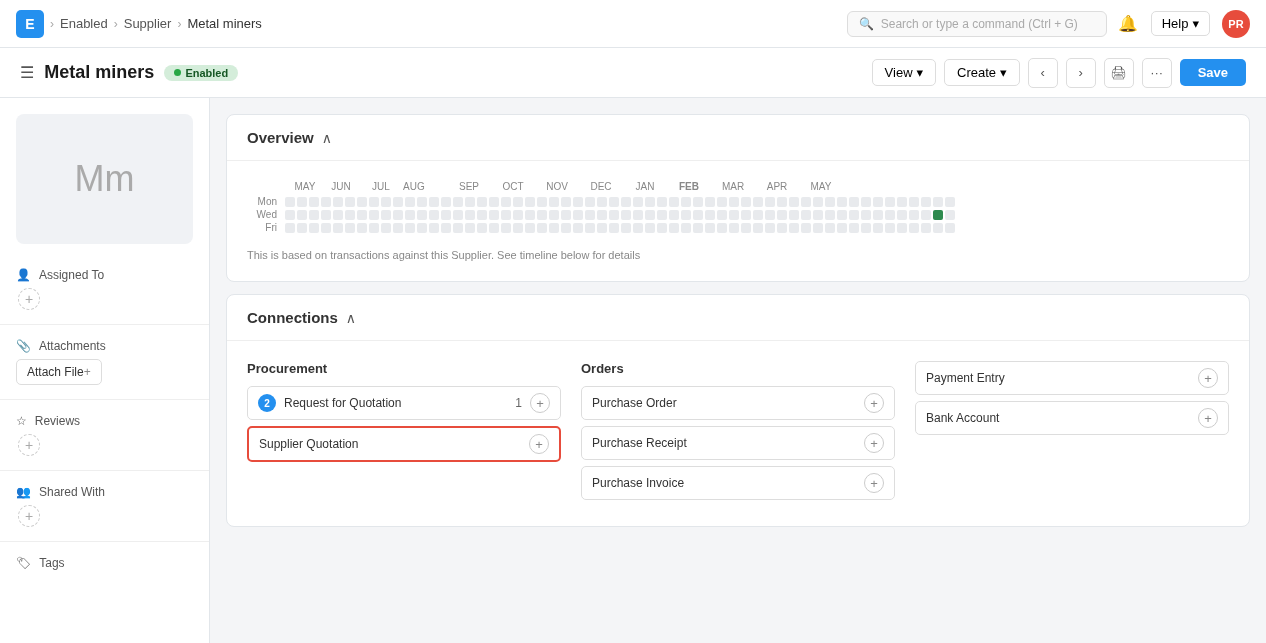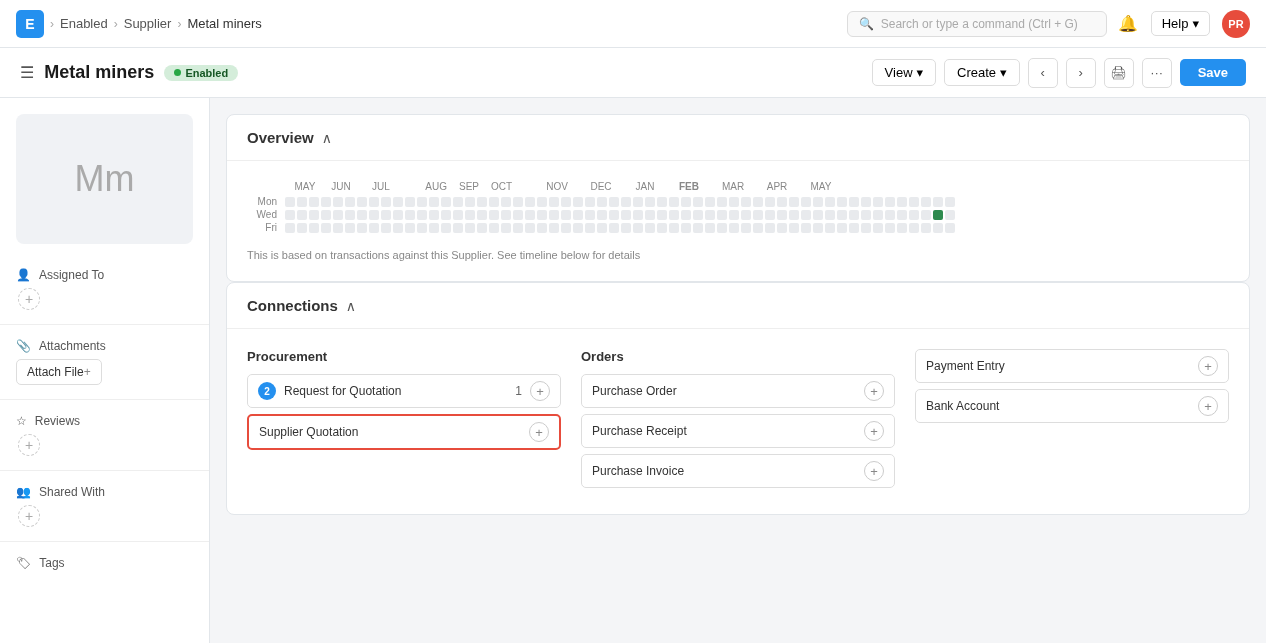--- a/index.html
+++ b/index.html
@@ -88,21 +88,21 @@
       display: flex; align-items: center; gap: 8px; color: #555; font-size: 12px; margin-bottom: 6px;
     }
     .add-circle {
       width: 22px; height: 22px; border: 1px dashed #ccc; border-radius: 50%;
       display: flex; align-items: center; justify-content: center;
       font-size: 14px; color: #aaa; cursor: pointer; margin-left: 2px;
     }
     .sidebar-divider { border: none; border-top: 1px solid #eee; margin: 6px 0; }
 
     
-    .content-area { flex: 1; overflow-y: auto; padding: 16px; display: flex; flex-direction: column; gap: 0; }
+    .content-area { flex: 1; overflow-y: auto; padding: 16px; display: flex; flex-direction: column; gap: 12px; }
 
     
     .panel { background: #fff; border: 1px solid #e2e6ea; border-radius: 8px; overflow: hidden; }
     .panel-header {
       display: flex; align-items: center; gap: 8px;
       padding: 14px 20px; border-bottom: 1px solid #eee;
     }
     .panel-title { font-size: 15px; font-weight: 600; }
     .panel-body { padding: 20px; }
 
@@ -255,23 +255,23 @@
         <span class="panel-title">Overview</span>
         <span style="cursor:pointer; font-size:14px; color:#555;">∧</span>
       </div>
       <div class="panel-body">
         <div class="heatmap-container">
 
           <div style="display:flex; padding-left:40px; margin-bottom:4px;">
             <div style="font-size:10px; color:#888; width:36px; text-align:center;">MAY</div>
             <div style="font-size:10px; color:#888; width:36px; text-align:center;">JUN</div>
             <div style="font-size:10px; color:#888; width:44px; text-align:center;">JUL</div>
-            <div style="font-size:10px; color:#888; width:44px; text-align:right;">AUG</div>
+            <div style="font-size:10px; color:#888; width:44px; text-align:left;">AUG</div>
             <div style="font-size:10px; color:#888; width:44px; text-align:center;">SEP</div>
-            <div style="font-size:10px; color:#888; width:44px; text-align:left;">OCT</div>
+            <div style="font-size:10px; color:#888; width:44px; text-align:center;">OCT</div>
             <div style="font-size:10px; color:#888; width:44px; text-align:center;">NOV</div>
             <div style="font-size:10px; color:#888; width:44px; text-align:center;">DEC</div>
             <div style="font-size:10px; color:#888; width:44px; text-align:center;">JAN</div>
             <div style="font-size:10px; color:#888; width:44px; text-align:center;font-weight:bold;">FEB</div>
             <div style="font-size:10px; color:#888; width:44px; text-align:center;">MAR</div>
             <div style="font-size:10px; color:#888; width:44px; text-align:center;">APR</div>
             <div style="font-size:10px; color:#888; width:44px; text-align:center;">MAY</div>
           </div>
 
           <div id="heatmap-rows">

